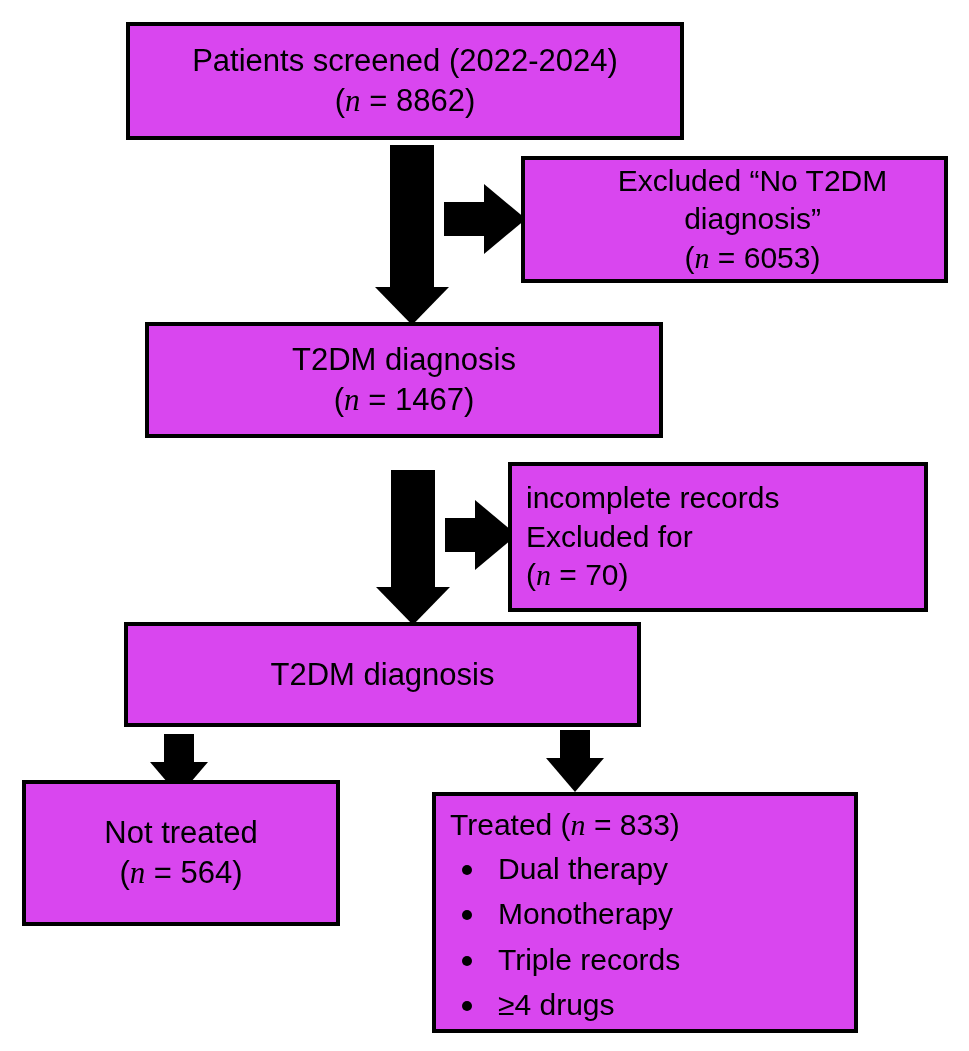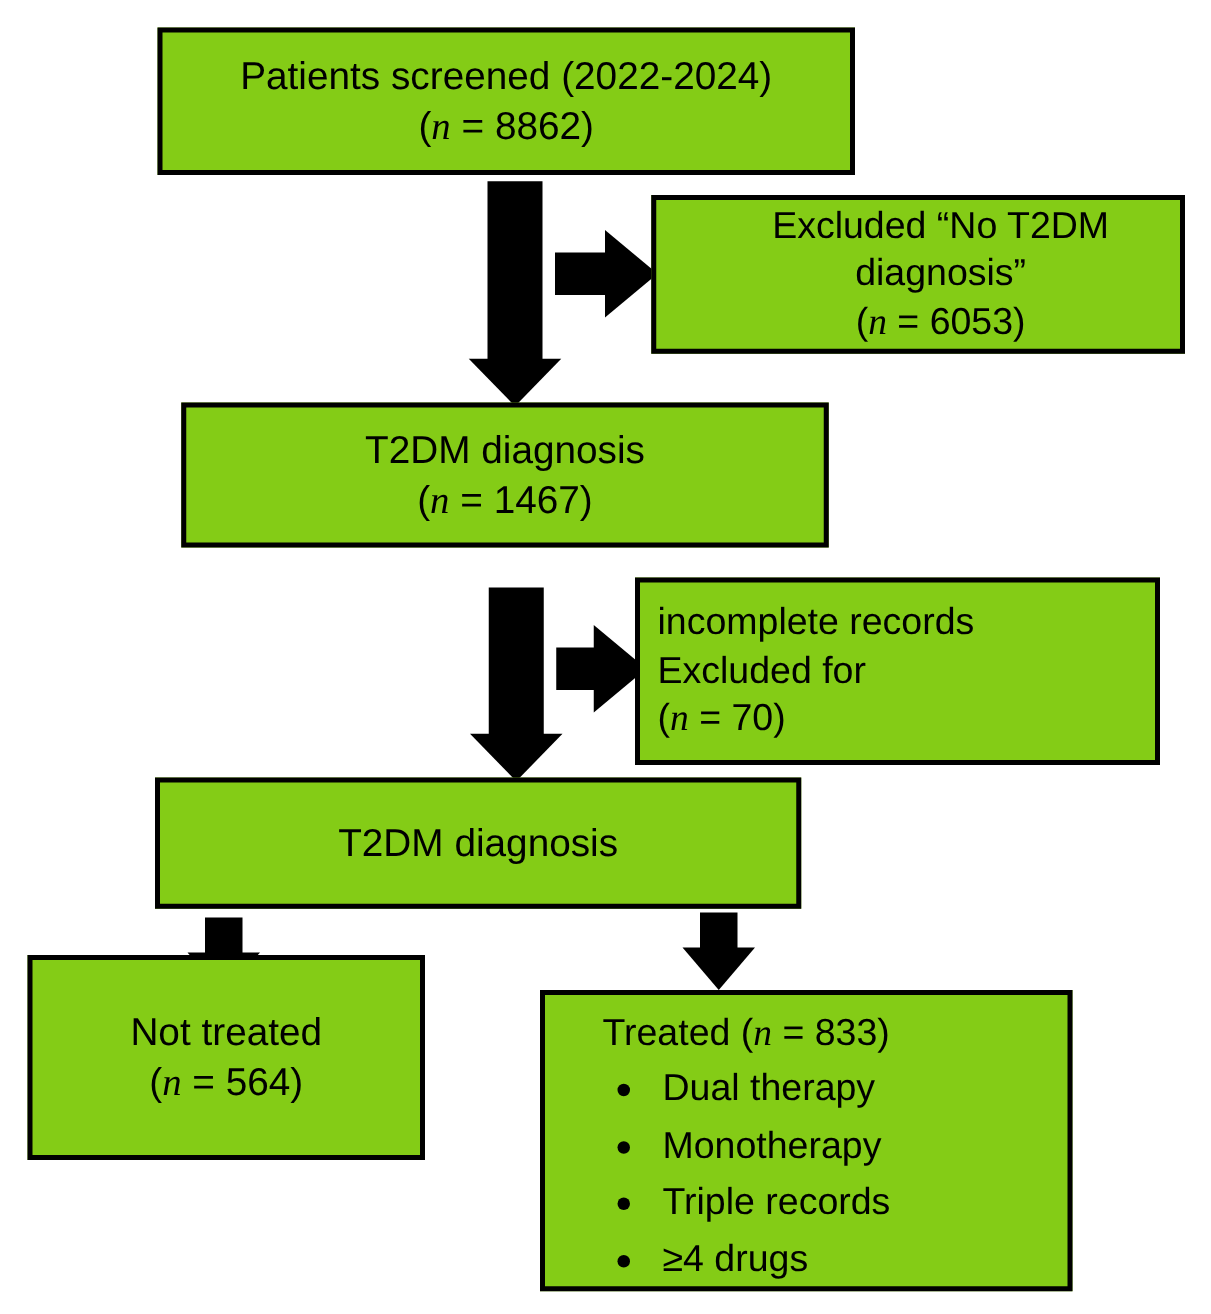--- a/index.html
+++ b/index.html
@@ -13,21 +13,21 @@
   #flow-root {
     position: relative;
     width: 969px;
     height: 1051px;
     overflow: hidden;
     background: #ffffff;
   }
   .node {
     position: absolute;
     border: 4px solid #000000;
-    background: #84cc16;
+    background: #d946ef;
     display: flex;
     flex-direction: column;
     justify-content: center;
     line-height: 1.28;
   }
   .node.center { align-items: center; text-align: center; }
   .node.leftal { align-items: flex-start; text-align: left; }
   .node .ln {
     display: block;
     white-space: nowrap;
@@ -36,22 +36,22 @@
   .t-30 { font-size: 31px; }
   .t-29 { font-size: 30px; }
   em.nvar { font-style: italic; font-family: "Liberation Serif", serif; font-size: 1.0em; }
 
   
   #box-screened   { left:126px; top:22px;  width:558px; height:118px; }
   #box-excl-1     { left:521px; top:156px; width:427px; height:127px;padding-left:36px; }
   #box-t2dm-1467  { left:145px; top:322px; width:518px; height:116px; }
   #box-excl-2     { left:508px; top:462px; width:420px; height:150px; }
   #box-t2dm-1397  { left:124px; top:622px; width:517px; height:105px; }
-  #box-not-treated{ left:22px;  top:764px; width:318px; height:164px; }
-  #box-treated    { left:432px; top:792px; width:426px; height:241px; justify-content:flex-start; padding-top:12px;padding-left:32px; }
+  #box-not-treated{ left:22px;  top:780px; width:318px; height:146px; }
+  #box-treated    { left:432px; top:792px; width:426px; height:241px; justify-content:center; padding-top:12px; }
 
   
   .treated-head { font-size: 30px; padding-left: 14px; white-space: nowrap; }
   ul.bullets { list-style: none; margin-top: 6px; }
   ul.bullets li {
     font-size: 30px;
     padding-left: 62px;
     position: relative;
     margin-bottom: 7px;
     white-space: nowrap;

